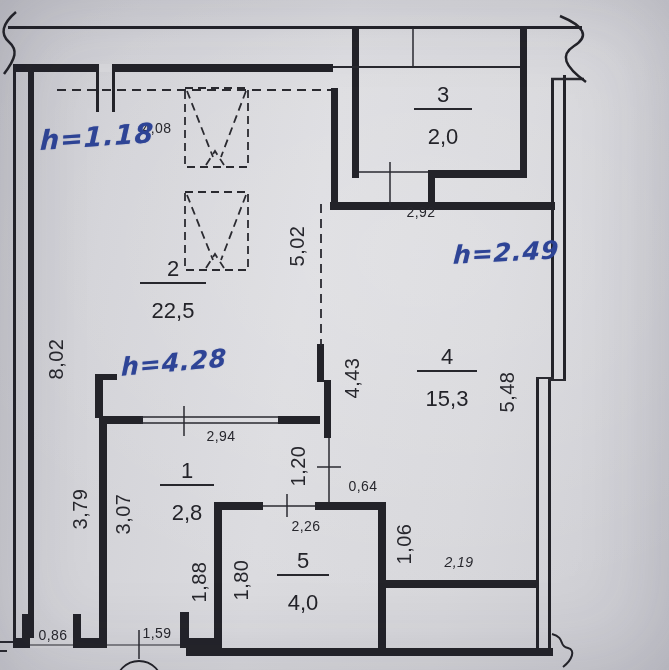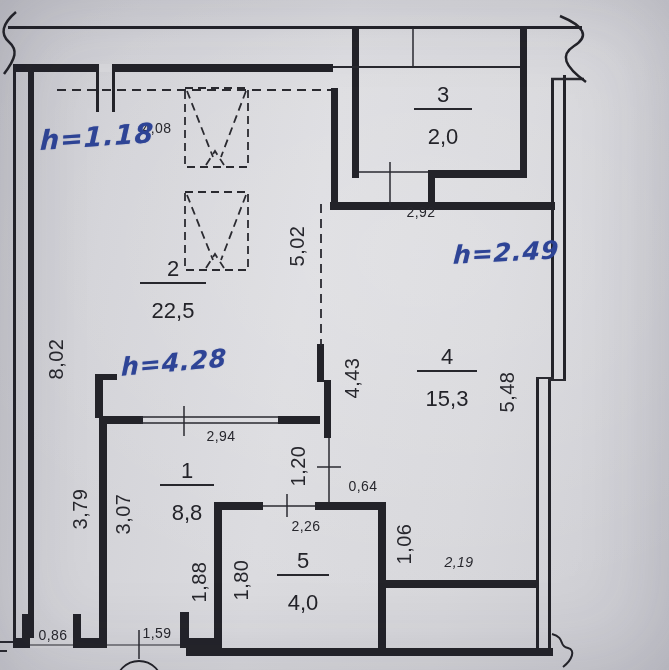--- a/index.html
+++ b/index.html
@@ -144,21 +144,21 @@
     <div class="rarea">2,0</div>
   </div>
   <div class="room" style="left:417px;top:346px;width:60px;">
     <div class="rnum">4</div>
     <div class="rline"></div>
     <div class="rarea">15,3</div>
   </div>
   <div class="room" style="left:160px;top:460px;width:54px;">
     <div class="rnum">1</div>
     <div class="rline"></div>
-    <div class="rarea">8,8</div>
+    <div class="rarea">2,8</div>
   </div>
   <div class="room" style="left:277px;top:550px;width:52px;">
     <div class="rnum">5</div>
     <div class="rline"></div>
     <div class="rarea">4,0</div>
   </div>
 
   <div class="dim" style="left:129px;top:120px;">4,08</div>
   <div class="dimv" style="left:257px;top:233px;">5,02</div>
   <div class="dim" style="left:393px;top:204px;">2,92</div>

